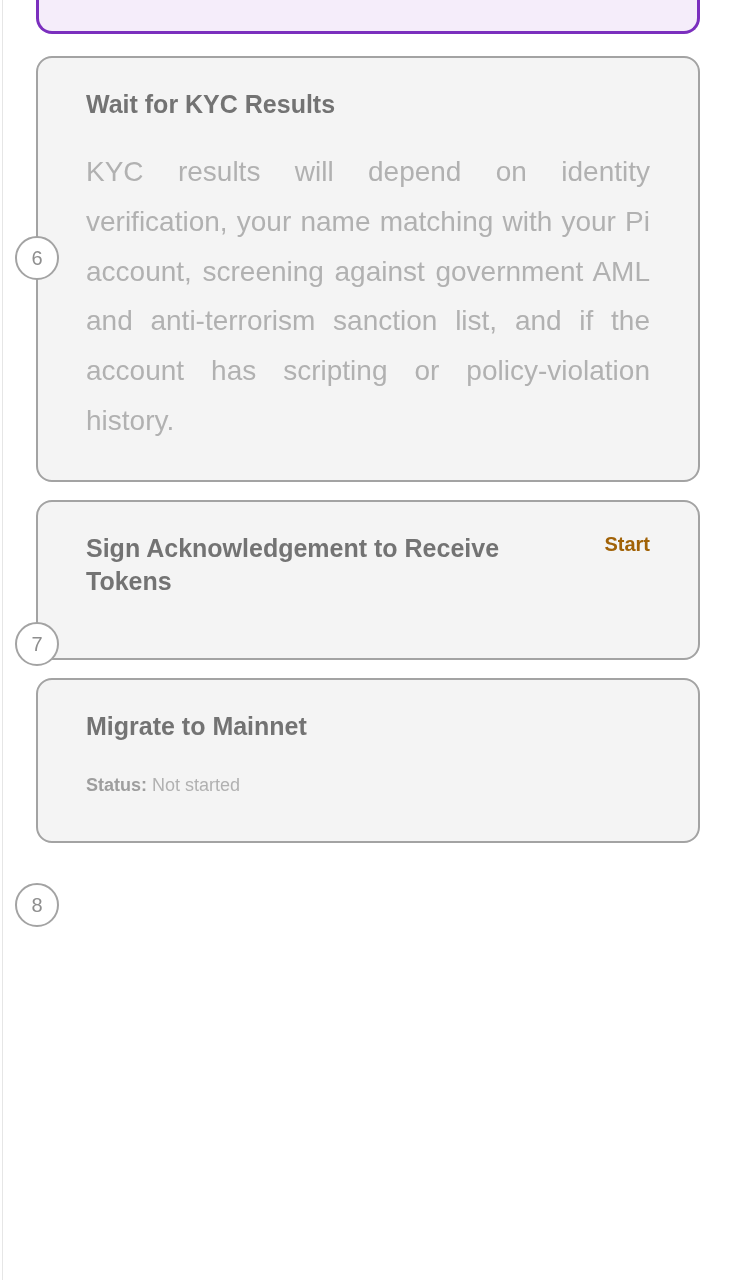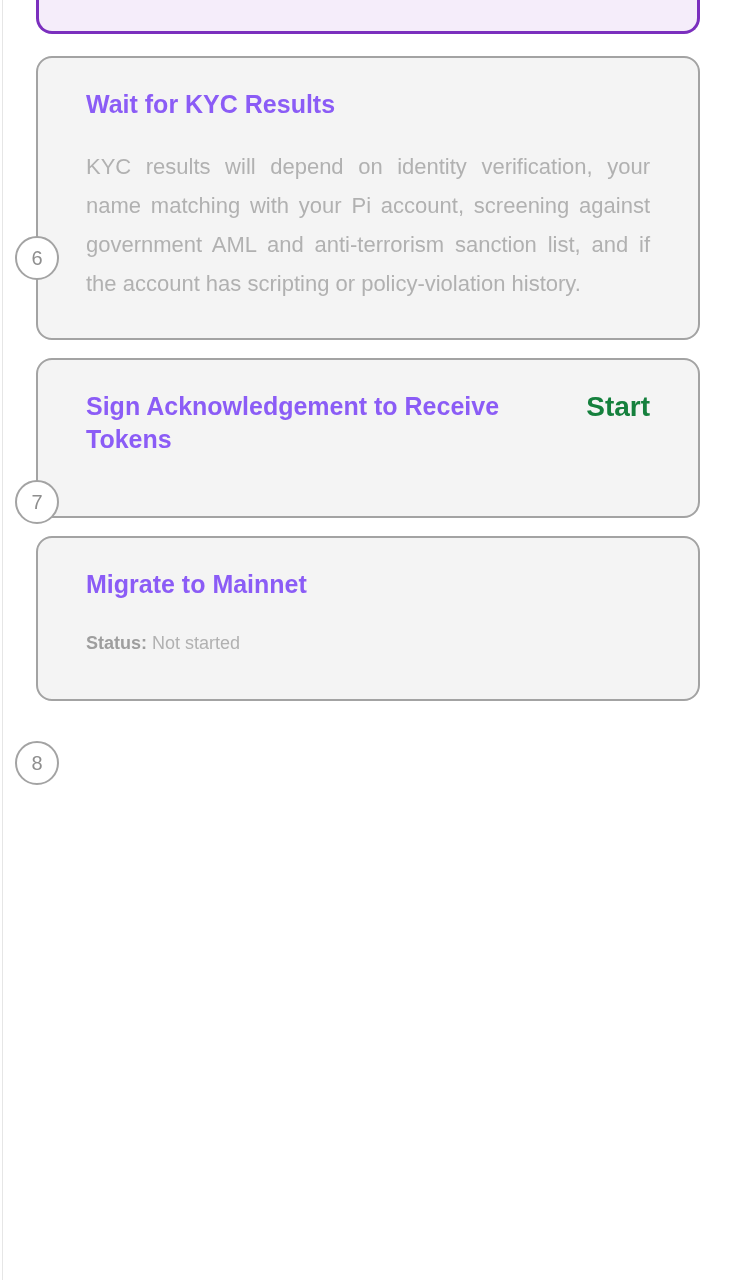--- a/index.html
+++ b/index.html
@@ -88,37 +88,37 @@
     display: flex;
     align-items: flex-start;
     justify-content: space-between;
     gap: 24px;
     margin-bottom: 26px;
   }
 
   .card-title {
     font-size: 25px;
     font-weight: bold;
-    color: #8b5cf6;
+    color: #737373;
     line-height: 1.32;
     margin: 0;
     flex: 1 1 auto;
   }
 
   .card-action {
-    font-size: 28px;
+    font-size: 20px;
     font-weight: bold;
-    color: #15803d;
+    color: #a16207;
     white-space: nowrap;
     flex: 0 0 auto;
     padding-top: 1px;
   }
 
   .card-body {
-    font-size: 22px;
+    font-size: 28px;
     color: #b1b1b1;
     line-height: 1.78;
     text-align: justify;
     margin: 0;
   }
 
   .status-line {
     font-size: 18px;
     color: #b1b1b1;
     line-height: 1.78;

